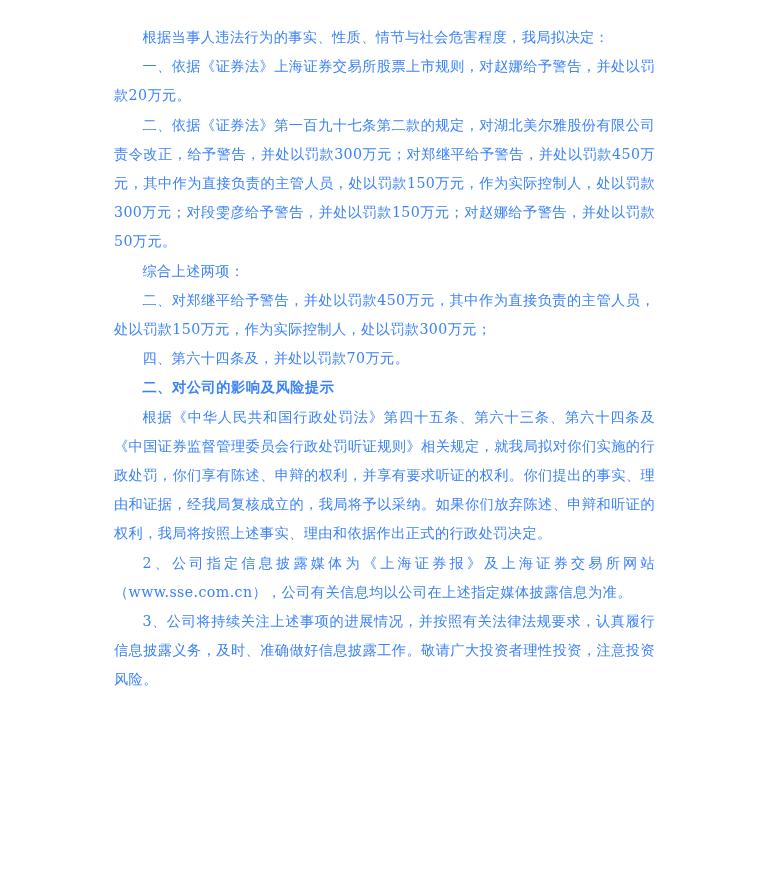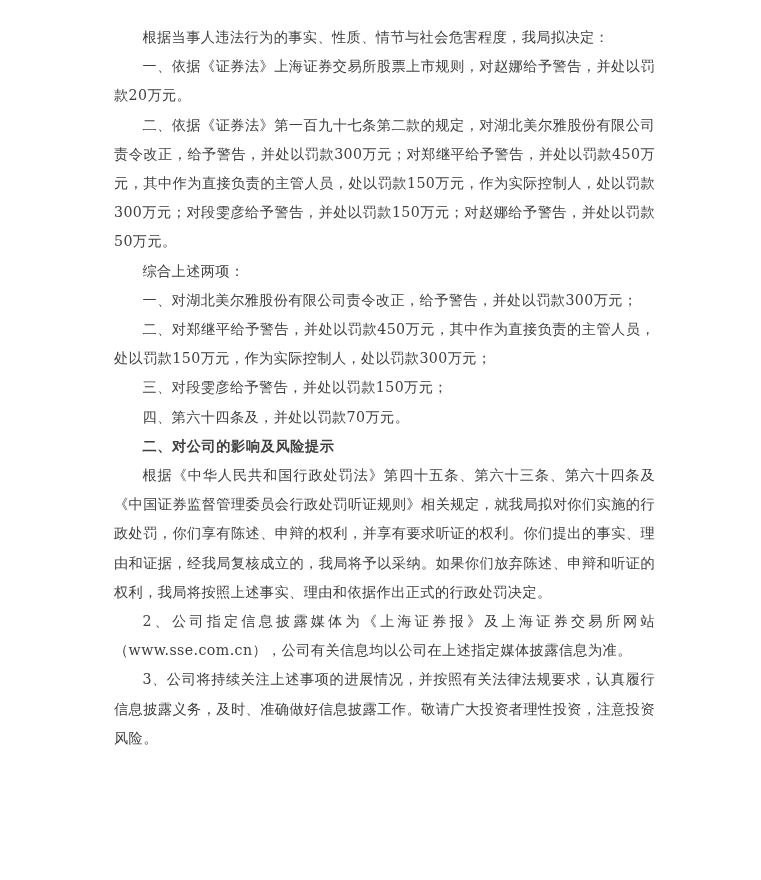--- a/index.html
+++ b/index.html
@@ -11,21 +11,21 @@
       width: 761px;
       height: 880px;
       overflow: hidden;
       position: relative;
     }
     .page {
       position: absolute;
       left: 114px;
       top: 23px;
       width: 541px;
-      color: #404040;
+      color: #3b82f6;
       font-family: "DejaVu Serif", "Liberation Serif", serif;
       font-size: 14.2px;
       line-height: 29.2px;
       text-align: justify;
       text-justify: inter-character;
     }
     .para {
       margin: 0;
       text-indent: 2em;
       letter-spacing: 0.4px;
@@ -37,21 +37,19 @@
     }
   </style>
 </head>
 <body>
 
 <div class="page">
   <p class="para">根据当事人违法行为的事实、性质、情节与社会危害程度，我局拟决定：</p>
   <p class="para">一、依据《证券法》上海证券交易所股票上市规则，对赵娜给予警告，并处以罚款20万元。</p>
   <p class="para">二、依据《证券法》第一百九十七条第二款的规定，对湖北美尔雅股份有限公司责令改正，给予警告，并处以罚款300万元；对郑继平给予警告，并处以罚款450万元，其中作为直接负责的主管人员，处以罚款150万元，作为实际控制人，处以罚款300万元；对段雯彦给予警告，并处以罚款150万元；对赵娜给予警告，并处以罚款50万元。</p>
   <p class="para">综合上述两项：</p>
-  <p class="para">一、对湖北美尔雅股份有限公司责令改正，给予警告，并处以罚款300万元；</p>
   <p class="para">二、对郑继平给予警告，并处以罚款450万元，其中作为直接负责的主管人员，处以罚款150万元，作为实际控制人，处以罚款300万元；</p>
-  <p class="para">三、对段雯彦给予警告，并处以罚款150万元；</p>
   <p class="para">四、第六十四条及，并处以罚款70万元。</p>
   <p class="para heading">二、对公司的影响及风险提示</p>
   <p class="para">根据《中华人民共和国行政处罚法》第四十五条、第六十三条、第六十四条及《中国证券监督管理委员会行政处罚听证规则》相关规定，就我局拟对你们实施的行政处罚，你们享有陈述、申辩的权利，并享有要求听证的权利。你们提出的事实、理由和证据，经我局复核成立的，我局将予以采纳。如果你们放弃陈述、申辩和听证的权利，我局将按照上述事实、理由和依据作出正式的行政处罚决定。</p>
   <p class="para">2、公司指定信息披露媒体为《上海证券报》及上海证券交易所网站（www.sse.com.cn），公司有关信息均以公司在上述指定媒体披露信息为准。</p>
   <p class="para">3、公司将持续关注上述事项的进展情况，并按照有关法律法规要求，认真履行信息披露义务，及时、准确做好信息披露工作。敬请广大投资者理性投资，注意投资风险。</p>
 </div>
 
 </body></html>

